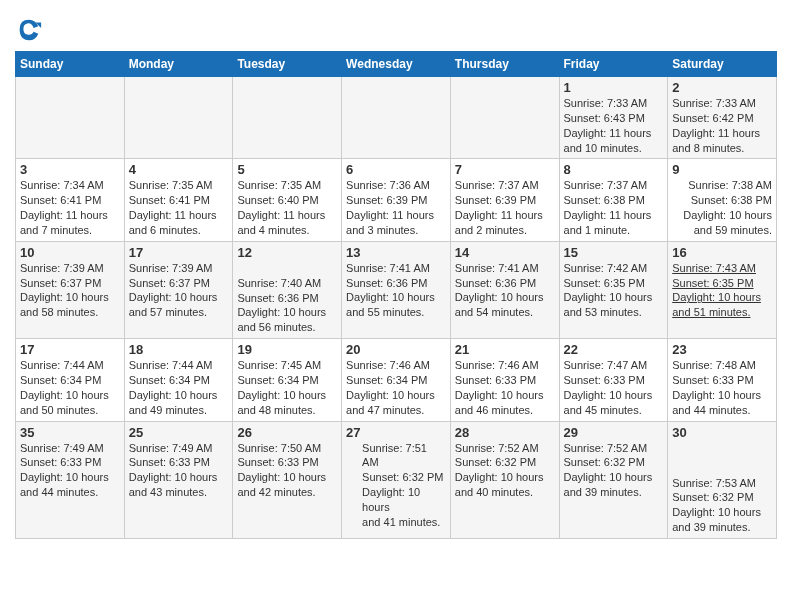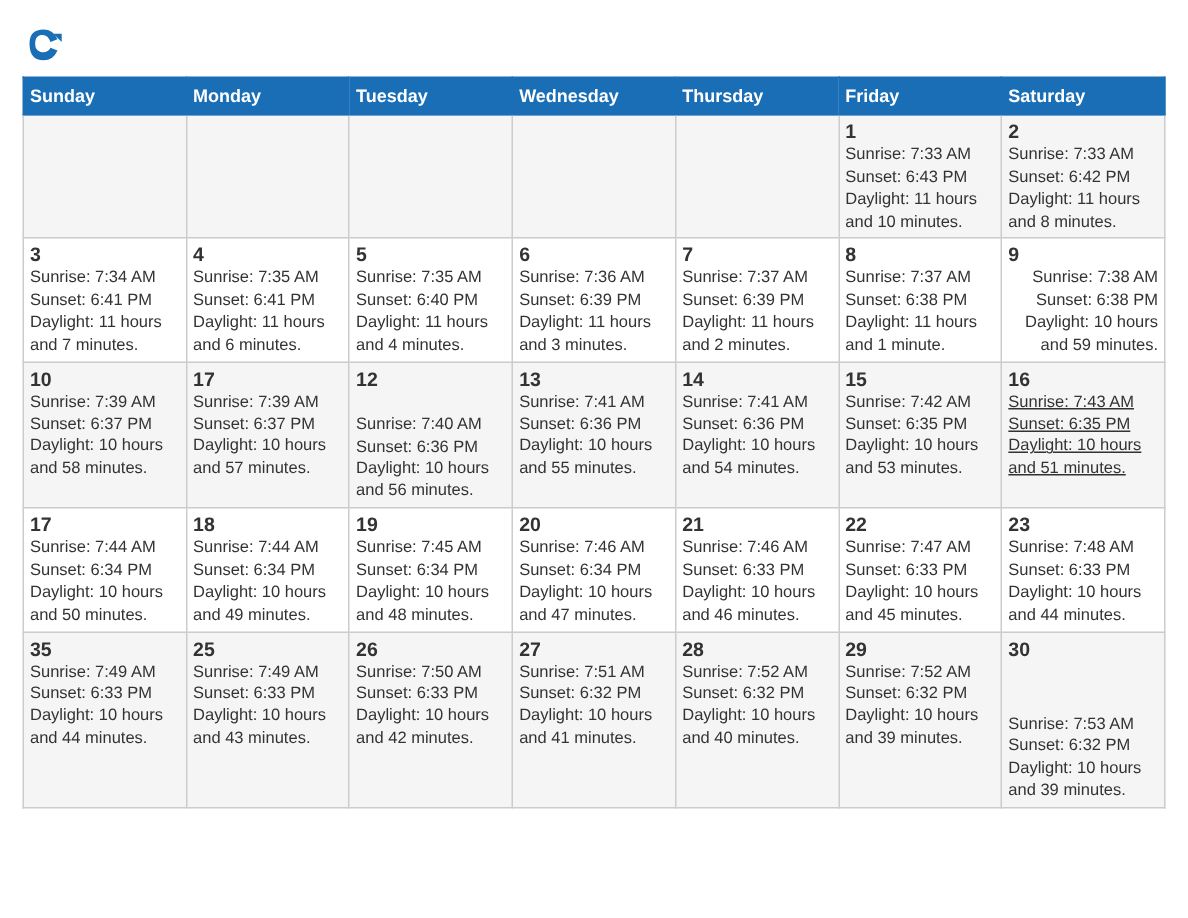--- a/index.html
+++ b/index.html
@@ -326,21 +326,21 @@
           </td>
           <td>
             <span class="day-num">26</span>
             <div class="day-info" style="white-space: pre-line;">Sunrise: 7:50 AM
 Sunset: 6:33 PM
 Daylight: 10 hours
 and 42 minutes.</div>
           </td>
           <td>
             <span class="day-num">27</span>
-            <div class="day-info" style="white-space: pre-line;">Sunrise: 7:51 AM
+            <div class="day-info" style="white-space: pre-line; margin-left: 16px;">Sunrise: 7:51 AM
 Sunset: 6:32 PM
 Daylight: 10 hours
 and 41 minutes.</div>
           </td>
           <td>
             <span class="day-num">28</span>
             <div class="day-info" style="white-space: pre-line;">Sunrise: 7:52 AM
 Sunset: 6:32 PM
 Daylight: 10 hours
 and 40 minutes.</div>

